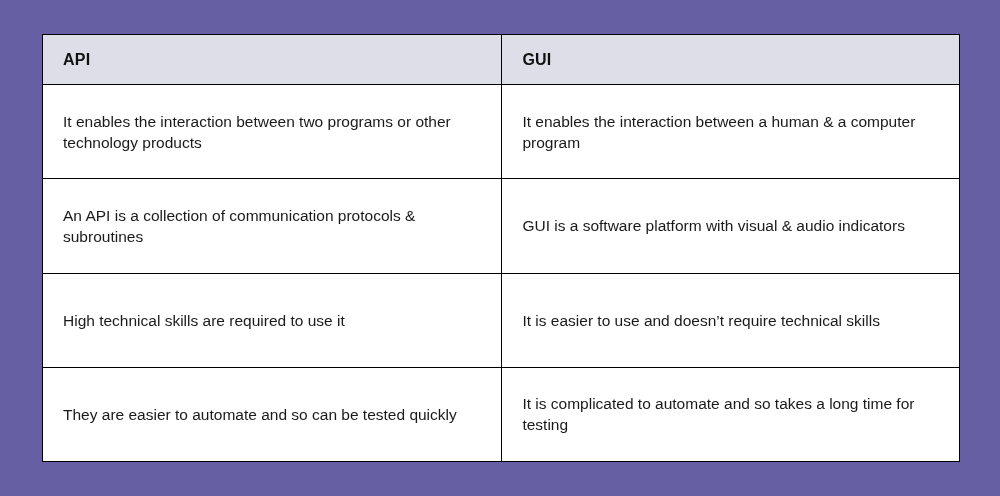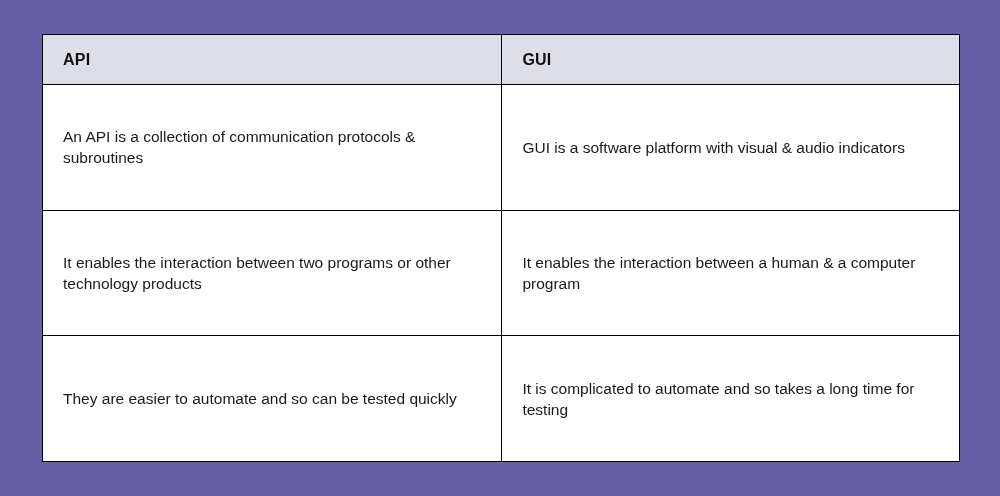--- a/index.html
+++ b/index.html
@@ -75,26 +75,30 @@
         <col class="col-b">
       </colgroup>
       <thead>
         <tr>
           <th>API</th>
           <th>GUI</th>
         </tr>
       </thead>
       <tbody>
         <tr class="row-tall">
+          <td>It enables the interaction between two programs or other technology products</td>
+          <td>It enables the interaction between a human &amp; a computer program</td>
+        </tr>
+        <tr class="row-tall">
           <td>An API is a collection of communication protocols &amp; subroutines</td>
           <td>GUI is a software platform with visual &amp; audio indicators</td>
         </tr>
         <tr class="row-tall">
-          <td>It enables the interaction between two programs or other technology products</td>
-          <td>It enables the interaction between a human &amp; a computer program</td>
+          <td>High technical skills are required to use it</td>
+          <td>It is easier to use and doesn’t require technical skills</td>
         </tr>
         <tr class="row-tall">
           <td>They are easier to automate and so can be tested quickly</td>
           <td>It is complicated to automate and so takes a long time for testing</td>
         </tr>
 
       </tbody>
     </table>
   </div>
 </div>

